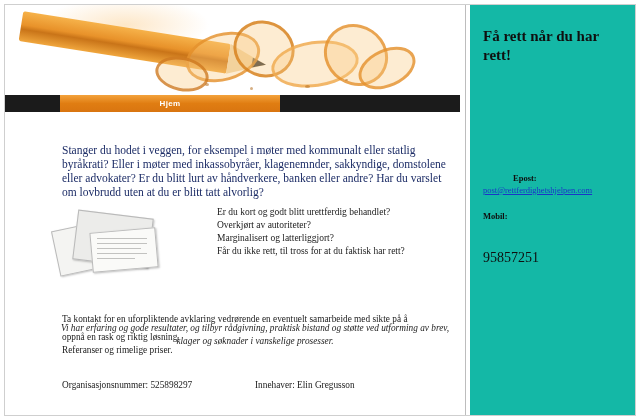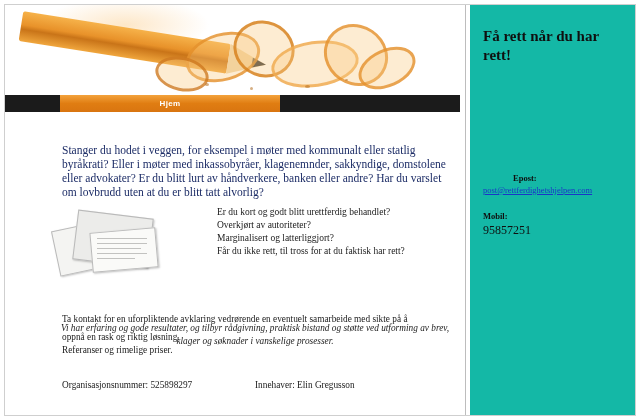--- a/index.html
+++ b/index.html
@@ -264,22 +264,23 @@
   .sb-label {
     position: absolute;
     font-family: "Liberation Serif", serif;
     font-weight: bold;
     font-size: 8.5px;
     color: #0f0f0f;
   }
   .sb-value {
     position: absolute;
     font-family: "Liberation Serif", serif;
-    font-size: 12px;
+    font-size: 14px;
     color: #0f0f0f;
+    margin-top: 27px;
   }
   .sb-link {
     position: absolute;
     font-family: "Liberation Serif", serif;
     font-size: 8.5px;
     color: #1a35c8;
     text-decoration: underline;
     cursor: pointer;
   }
   .email-label { left: 13px; top: 168px; margin-left: 30px; }

